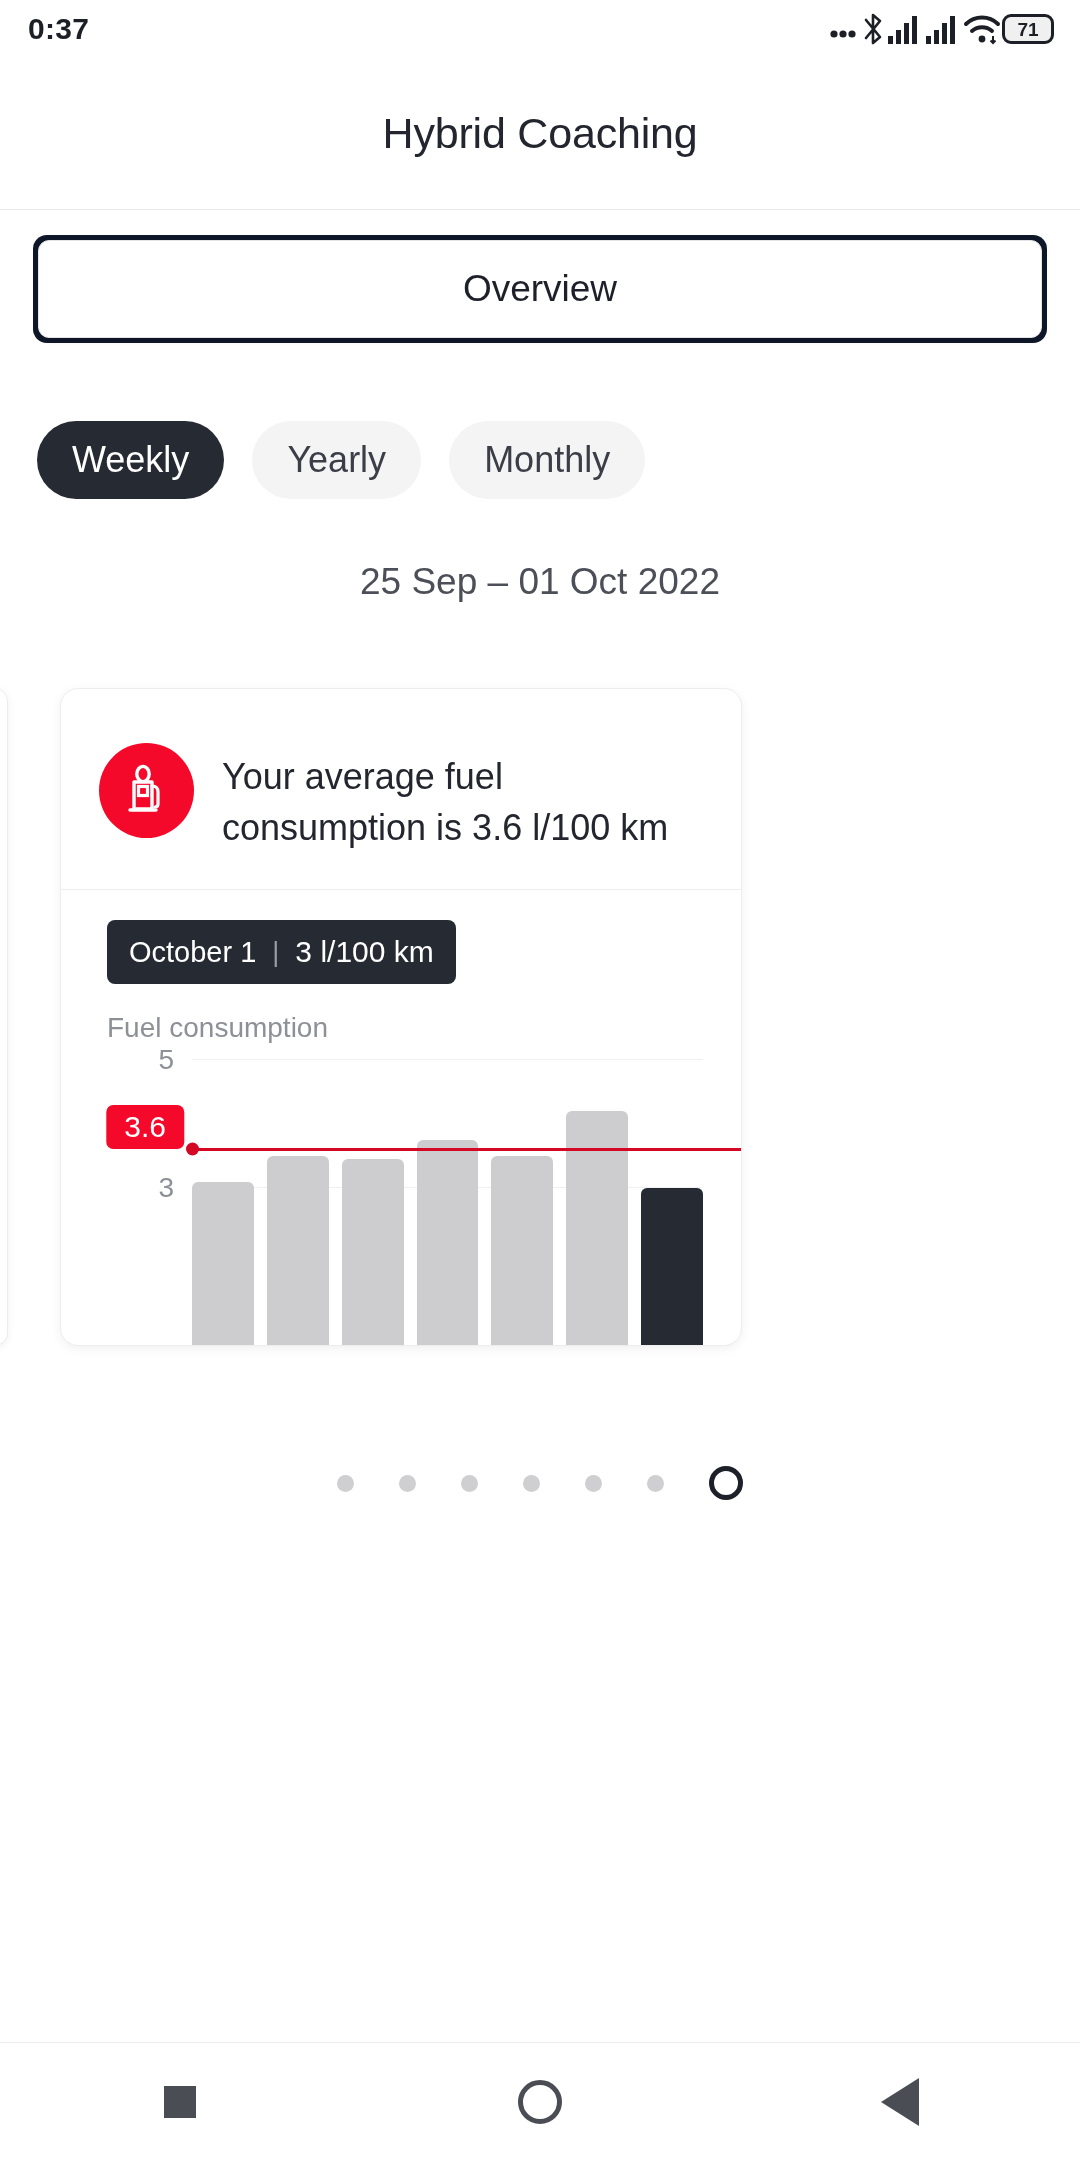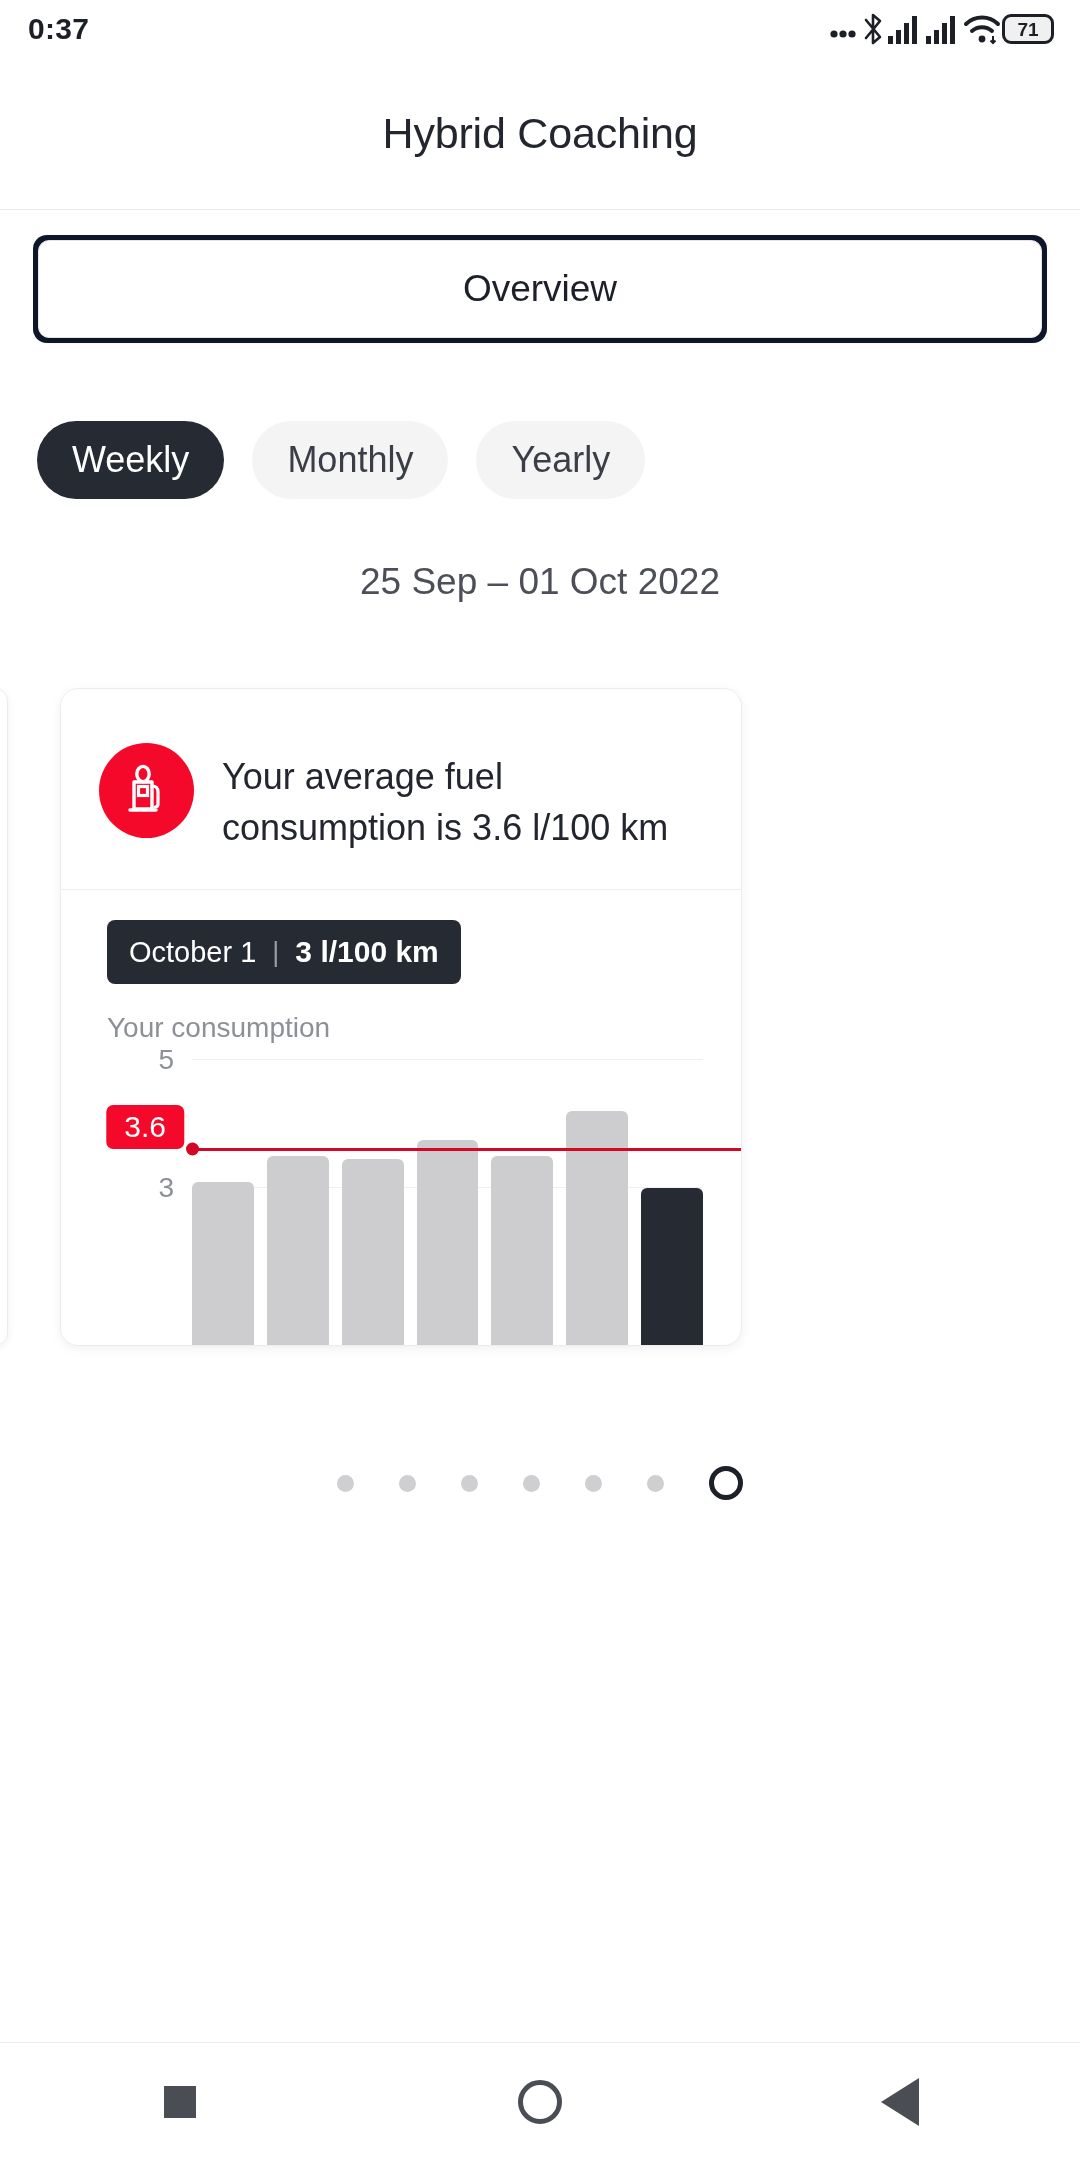--- a/index.html
+++ b/index.html
@@ -175,21 +175,21 @@
     align-items: center;
     background: #262a33;
     border-radius: 8px;
     height: 64px;
     padding: 0 22px;
     margin-left: 46px;
     gap: 0;
   }
   .tooltip-date { font-size: 29px; color: #ffffff; font-weight: 400; }
   .tooltip-sep { color: #9a9da4; font-size: 27px; margin: 0 16px; }
-  .tooltip-value { font-size: 30px; color: #ffffff; font-weight: 700; }
+  .tooltip-value { font-size: 30px; color: #ffffff; font-weight: 400; }
 
   .chart-label {
     font-size: 28px;
     color: #8d9097;
     margin: 28px 0 0 46px;
   }
 
   .chart {
     position: relative;
     margin: 16px 0 0 0;
@@ -343,22 +343,22 @@
 </div>
 
 <div class="tabs-wrap">
   <div class="tabs">
     <div class="tab active">Overview</div>
   </div>
 </div>
 
 <div class="chips">
   <div class="chip active">Weekly</div>
+  <div class="chip">Yearly</div>
   <div class="chip">Monthly</div>
-  <div class="chip">Yearly</div>
 </div>
 
 <div class="daterange">25 Sep – 01 Oct 2022</div>
 
 <div class="carousel">
   <div class="peek-card"></div>
 
   <div class="card">
 
     <div class="card-head">
@@ -375,21 +375,21 @@
     </div>
 
     <div class="card-body">
 
       <div class="tooltip">
         <span class="tooltip-date">October 1</span>
         <span class="tooltip-sep">|</span>
         <span class="tooltip-value">3 l/100 km</span>
       </div>
 
-      <div class="chart-label">Your consumption</div>
+      <div class="chart-label">Fuel consumption</div>
 
       <div class="chart">
         <div class="plot">
           <div id="gridlines">
               <div class="ytick" style="bottom: 0%; transform: translateY(50%);">0</div>
               <div class="gridline" style="bottom: 60%;"></div>
               <div class="ytick" style="bottom: 60%; transform: translateY(50%);">3</div>
               <div class="gridline" style="bottom: 100%;"></div>
               <div class="ytick" style="bottom: 100%; transform: translateY(50%);">5</div>
             </div>

